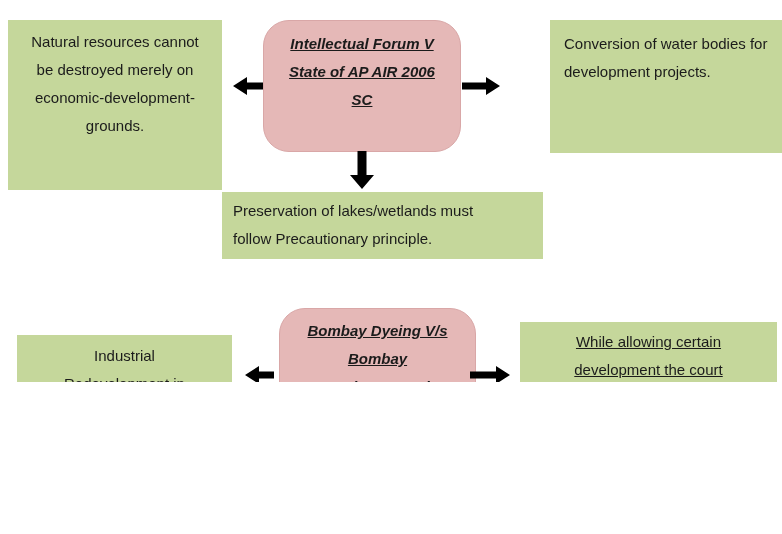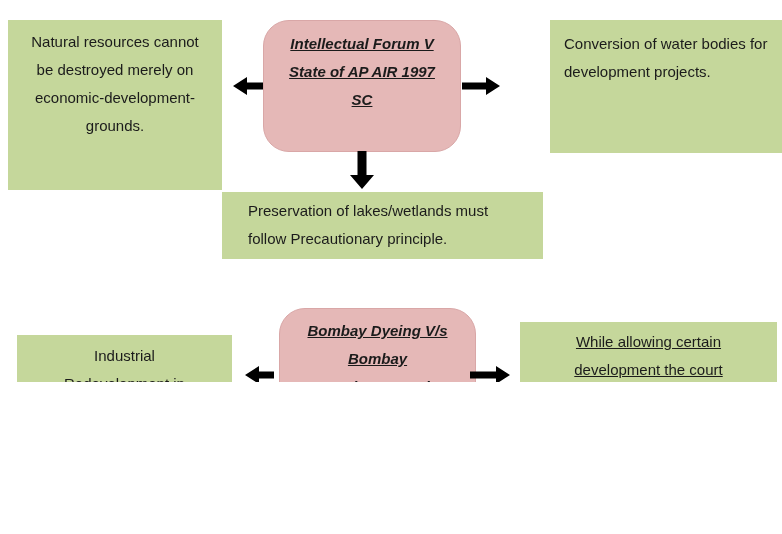--- a/index.html
+++ b/index.html
@@ -36,21 +36,21 @@
     text-decoration:underline;
     text-align:center;
   }
   .center-text{text-align:center;}
   .left-text{text-align:left;}
 
   
   .b-tl{left:8px;top:20px;width:214px;height:170px;padding-top:8px;}
   .b-pink1{left:263px;top:20px;width:198px;height:132px;padding-top:9px;}
   .b-tr{left:513px;top:20px;width:255px;height:133px;padding:10px 14px;margin-left:37px;}
-  .b-mid{left:222px;top:192px;width:321px;height:67px;padding:5px 26px;}
+  .b-mid{left:222px;top:192px;width:321px;height:67px;padding:5px 11px;}
 
   
   .b-bl{left:17px;top:335px;width:215px;height:111px;padding-top:7px;}
   .b-pink2{left:273px;top:308px;width:197px;height:155px;padding-top:8px;margin-left:6px;}
   .b-br{left:520px;top:322px;width:257px;height:186px;padding-top:6px;text-decoration:underline;}
 
   .arrow{position:absolute;color:var(--arrow);}
   .arrow svg{display:block;}
   .arrow path{fill:currentColor;}
 
@@ -70,21 +70,21 @@
 economic-development-
 grounds.</div>
 
   <div class="arrow a-left-top">
     <svg width="30" height="22" viewBox="0 0 30 22">
       <path d="M0 11 L14 2 L14 7.5 L30 7.5 L30 14.5 L14 14.5 L14 20 Z"></path>
     </svg>
   </div>
 
   <div class="box pink b-pink1">Intellectual Forum V
-State of AP AIR 1997
+State of AP AIR 2006
 SC</div>
 
   <div class="arrow a-right-top">
     <svg width="38" height="22" viewBox="0 0 38 22">
       <path d="M38 11 L24 2 L24 7.5 L0 7.5 L0 14.5 L24 14.5 L24 20 Z"></path>
     </svg>
   </div>
 
   <div class="box green left-text b-tr">Conversion of water bodies for
 development projects.</div>

